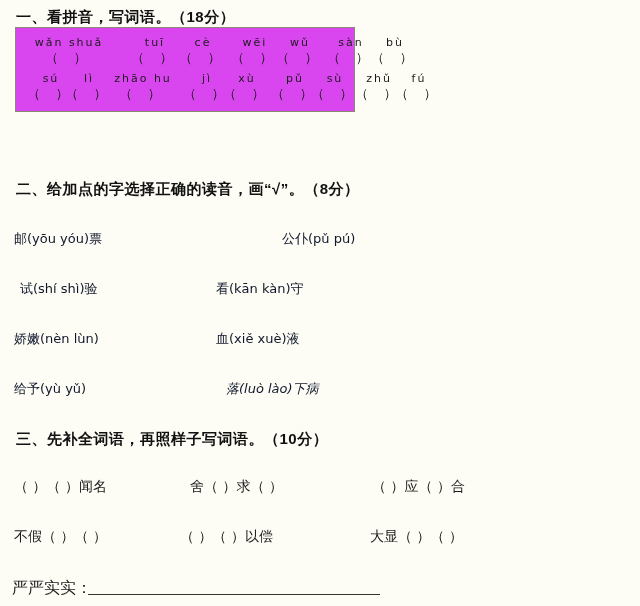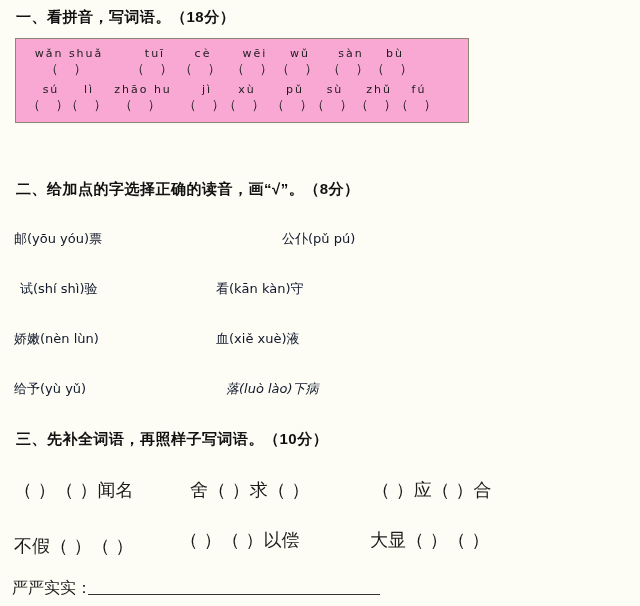--- a/index.html
+++ b/index.html
@@ -28,25 +28,25 @@
     color: #111;
     margin: 0;
   }
   .s1-title { position: absolute; left: 16px; top: 8px; }
   .s2-title { position: absolute; left: 16px; top: 180px; }
   .s3-title { position: absolute; left: 16px; top: 430px; }
 
   .pinyin-box {
     position: absolute;
     left: 15px;
-    top: 38px;
-    width: 454px;
+    top: 27px;
+    width: 340px;
     height: 85px;
     border: 1px solid #8a8a72;
-    background: #f9a8d4;
+    background: #d946ef;
     box-sizing: border-box;
   }
   .py-row {
     position: absolute;
     left: 0;
     width: 100%;
     height: 38px;
   }
   .py-row.r1 { top: 8px; }
   .py-row.r2 { top: 44px; }
@@ -73,21 +73,21 @@
   .q-line {
     position: absolute;
     font-size: 13px;
     font-family: "DejaVu Sans", sans-serif;
     white-space: nowrap;
     color: #0f172a;
   }
 
   .blank-line {
     position: absolute;
-    font-size: 18px;
+    font-size: 14px;
     white-space: nowrap;
     font-family: "DejaVu Sans", sans-serif;
   }
   .underline-rule {
     position: absolute;
     border-bottom: 1px solid #333;
   }
   .bottom-label {
     position: absolute;
     left: 12px;
@@ -190,20 +190,20 @@
 
   <div class="q-line" style="left:14px; top:380px;">给予(yù      yǔ)</div>
   <div class="q-line" style="left:226px; top:380px;font-style:italic;">落(luò    lào)下病</div>
 
   <div class="section-title s3-title">三、先补全词语，再照样子写词语。（10分）</div>
 
   <div class="blank-line" style="left:14px; top:478px;">（      ）（      ）闻名</div>
   <div class="blank-line" style="left:190px; top:478px;">舍（      ）求（      ）</div>
   <div class="blank-line" style="left:372px; top:478px;">（      ）应（      ）合</div>
 
-  <div class="blank-line" style="left:14px; top:528px;margin-top:6px;">不假（      ）（      ）</div>
+  <div class="blank-line" style="left:14px; top:528px;">不假（      ）（      ）</div>
   <div class="blank-line" style="left:180px; top:528px;">（      ）（      ）以偿</div>
   <div class="blank-line" style="left:370px; top:528px;">大显（      ）（      ）</div>
 
   <div class="bottom-label">严严实实：</div>
   <div class="underline-rule" style="left:88px; top:594px; width:292px;"></div>
 
 </div>
 
 </body></html>

